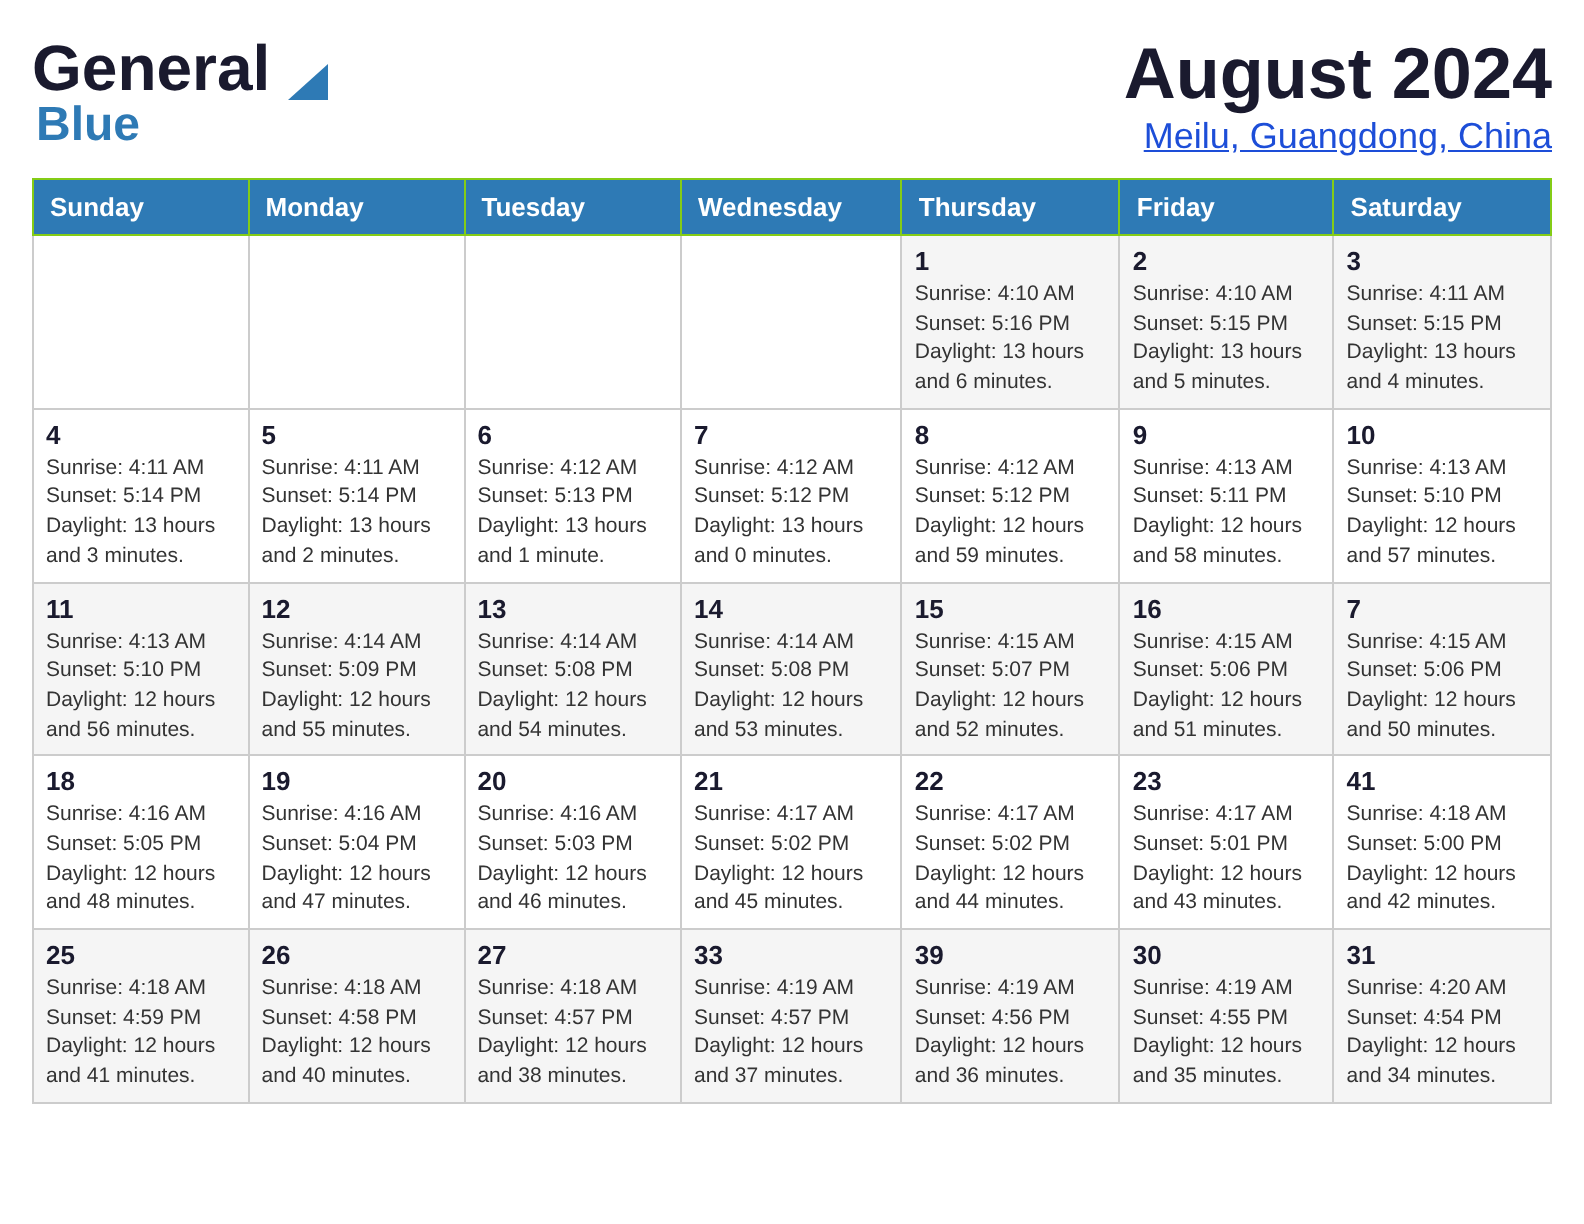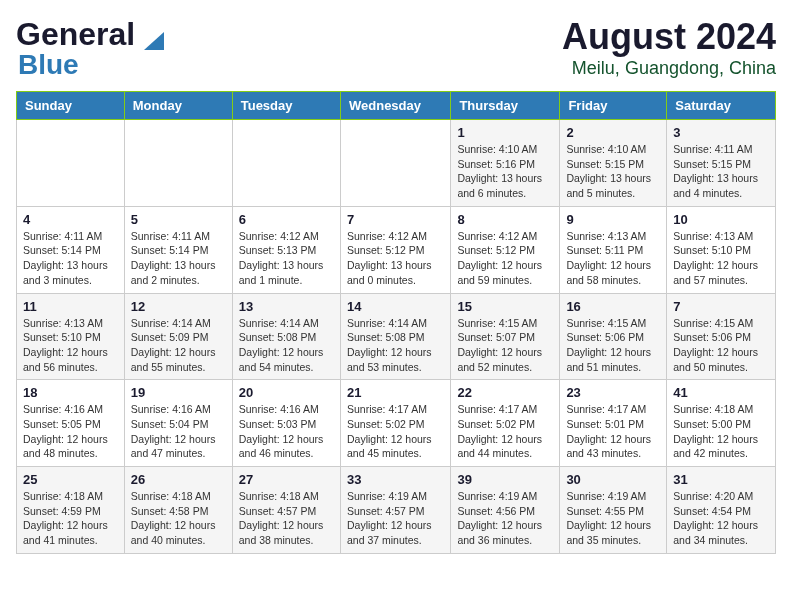--- a/index.html
+++ b/index.html
@@ -25,21 +25,22 @@
       text-align: right;
     }
     .title-block h1 {
       font-size: 36px;
       font-weight: bold;
       color: #1a1a2e;
     }
     .title-block h2 {
       font-size: 18px;
       font-weight: normal;
-      color: #14532d;
+      color: #1d4ed8;
+      text-decoration: underline;
     }
     table {
       width: 100%;
       border-collapse: collapse;
       font-size: 11px;
     }
     thead tr th {
       background-color: #2e7ab5;
       color: #fff;
       font-size: 13px;
@@ -85,21 +86,21 @@
   <div class="logo">
     <div style="display:flex; align-items:center; gap:0;">
       <div style="position:relative; display:inline-block;">
         <span style="font-size:32px; font-weight:bold; color:#1a1a2e;">General</span>
         <svg width="22" height="22" viewBox="0 0 22 22" style="margin-left:2px; vertical-align:middle;">
           <polygon points="2,20 22,2 22,20" fill="#2e7ab5"></polygon>
         </svg>
       </div>
     </div>
     <div style="margin-top:-4px; margin-left:2px;">
-      <span style="font-size:28px; font-weight:bold; color:#2e7ab5;">Blue</span>
+      <span style="font-size:24px; font-weight:bold; color:#2e7ab5;">Blue</span>
     </div>
   </div>
   <div class="title-block">
     <h1>August 2024</h1>
     <h2>Meilu, Guangdong, China</h2>
   </div>
 </div>
 
 <table>
   <thead>

